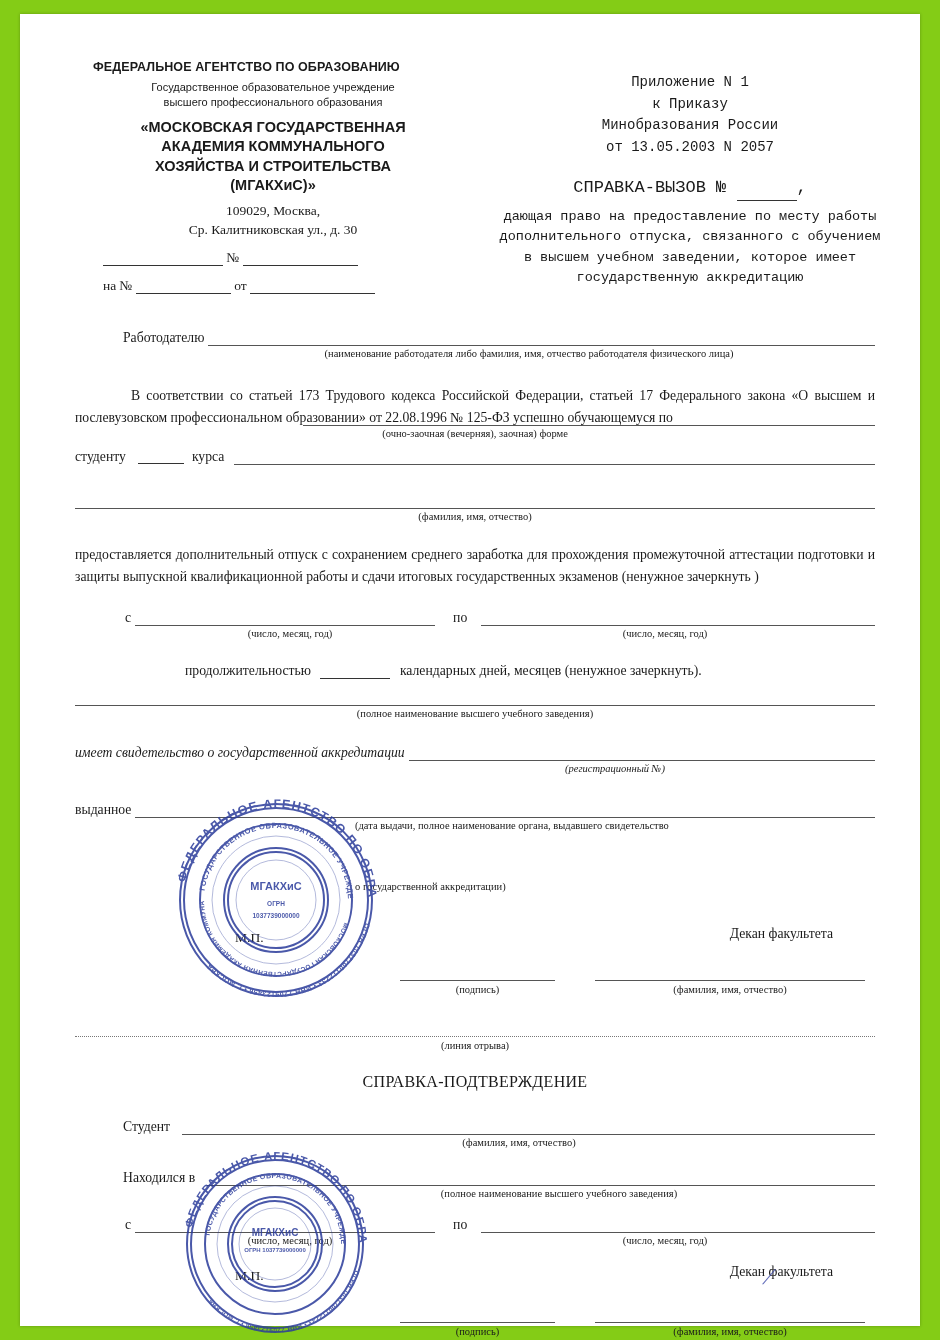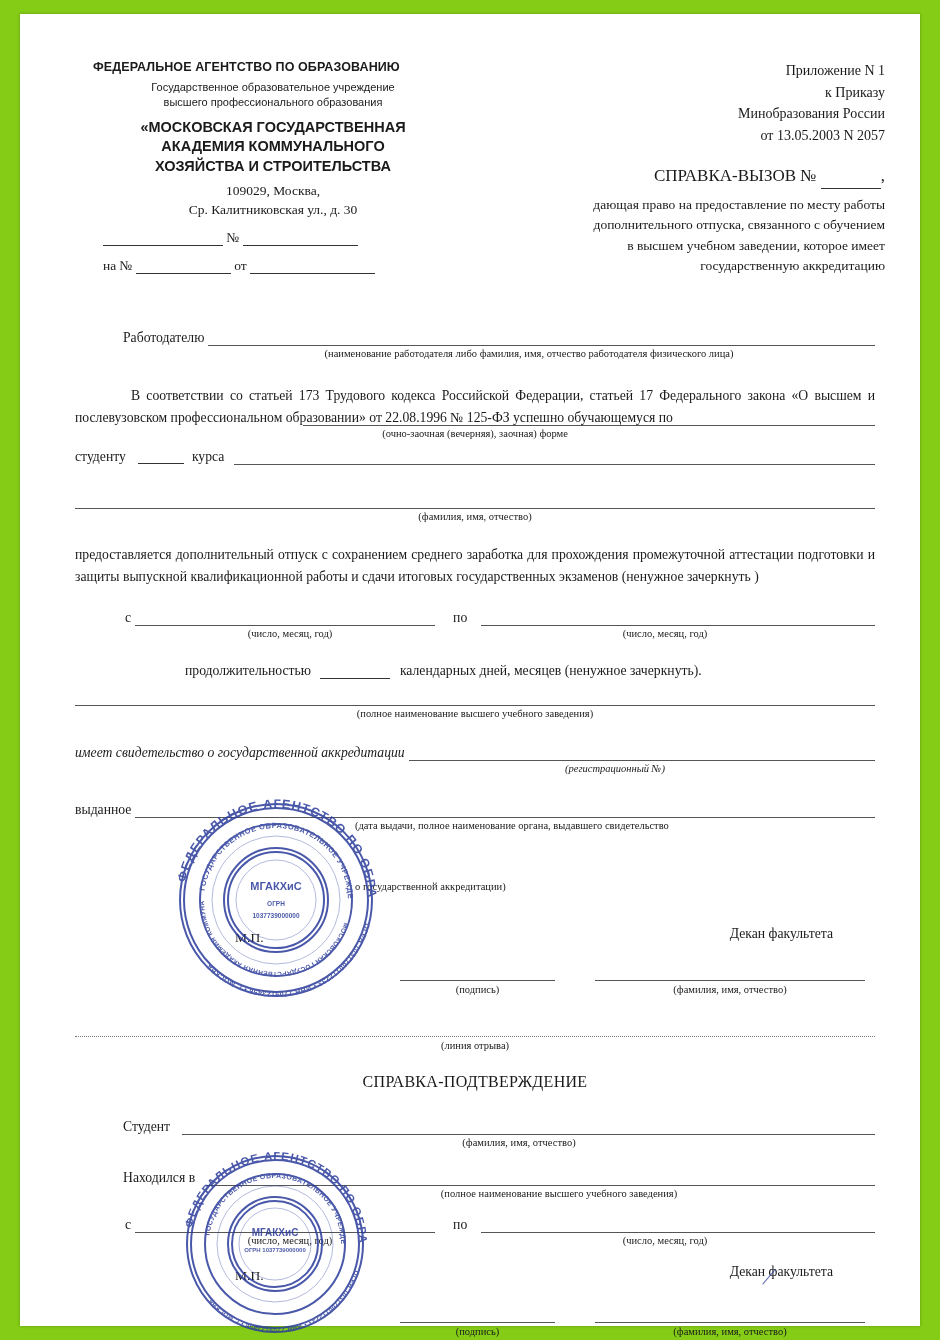--- a/index.html
+++ b/index.html
@@ -82,25 +82,26 @@
   .numline .lbl { display: inline-block; }
   .ul {
     display: inline-block;
     border-bottom: 1px solid #333;
     height: 13px;
     vertical-align: bottom;
   }
   .hdr-right {
     position: absolute;
     left: 420px;
-    top: 16px;
+    top: 28px;
     width: 390px;
-    text-align: right;
+    text-align: center;
     font-size: 14px;
     line-height: 1.55;
+    font-family: Liberation Mono, monospace;
   }
   .hdr-right .prik { margin-bottom: 16px; }
   .spravka-title {
     font-size: 17px;
     margin: 10px 0 6px 0;
   }
   .hdr-right .sub {
     font-size: 13.5px;
     line-height: 1.5;
   }
@@ -178,20 +179,21 @@
         <div class="hdr-left">
           <div class="agency">ФЕДЕРАЛЬНОЕ АГЕНТСТВО ПО ОБРАЗОВАНИЮ</div>
           <div class="gou">
             <div>Государственное образовательное учреждение</div>
             <div>высшего профессионального образования</div>
           </div>
           <div class="acad">
             <div>«МОСКОВСКАЯ ГОСУДАРСТВЕННАЯ</div>
             <div>АКАДЕМИЯ КОММУНАЛЬНОГО</div>
             <div>ХОЗЯЙСТВА И СТРОИТЕЛЬСТВА</div>
+            <div>(МГАКХиС)»</div>
           </div>
           <div class="addr">
             <div>109029, Москва,</div>
             <div>Ср. Калитниковская ул., д. 30</div>
           </div>
 
           <div class="numline">
             <span class="ul" style="width:120px;"></span>
             <span class="lbl">№</span>
             <span class="ul" style="width:115px;"></span>

